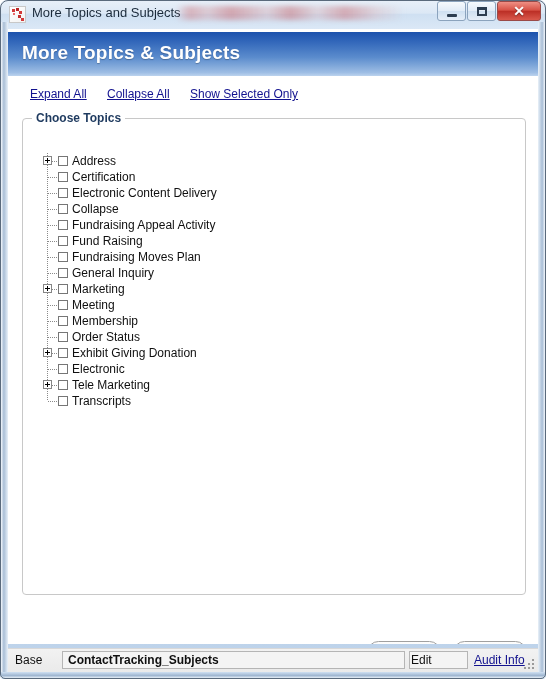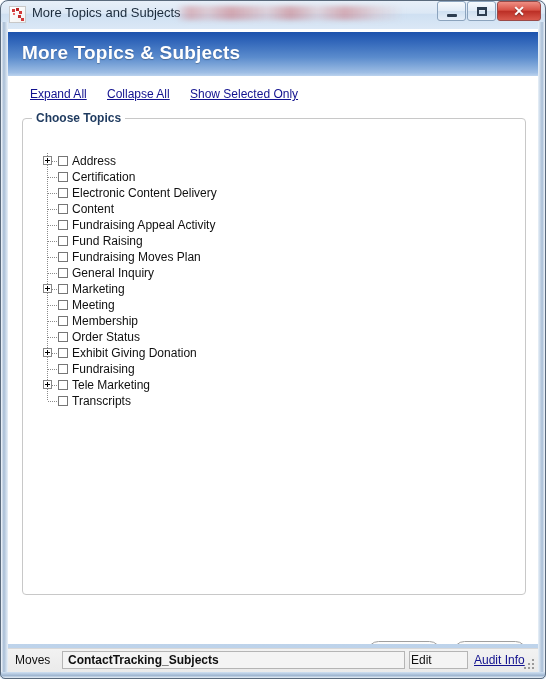--- a/index.html
+++ b/index.html
@@ -432,21 +432,21 @@
           <div class="node">
             <span class="vline"></span>
             <span class="hline"></span>
             <span class="cbox"></span>
             <span class="nlabel">Electronic Content Delivery</span>
           </div>
           <div class="node">
             <span class="vline"></span>
             <span class="hline"></span>
             <span class="cbox"></span>
-            <span class="nlabel">Content</span>
+            <span class="nlabel">Collapse</span>
           </div>
           <div class="node">
             <span class="vline"></span>
             <span class="hline"></span>
             <span class="cbox"></span>
             <span class="nlabel">Fundraising Appeal Activity</span>
           </div>
           <div class="node">
             <span class="vline"></span>
             <span class="hline"></span>
@@ -494,21 +494,21 @@
             <span class="vline"></span>
             <span class="hline"></span>
             <span class="expander"></span>
             <span class="cbox"></span>
             <span class="nlabel">Exhibit Giving Donation</span>
           </div>
           <div class="node">
             <span class="vline"></span>
             <span class="hline"></span>
             <span class="cbox"></span>
-            <span class="nlabel">Fundraising</span>
+            <span class="nlabel">Electronic</span>
           </div>
           <div class="node">
             <span class="vline"></span>
             <span class="hline"></span>
             <span class="expander"></span>
             <span class="cbox"></span>
             <span class="nlabel">Tele Marketing</span>
           </div>
           <div class="node last">
             <span class="vline"></span>
@@ -518,21 +518,21 @@
           </div>
         </div>
     </div>
     <div id="groupbox-label">Choose Topics</div>
 
     <div class="dlgbtn" id="btn-save">Save</div>
     <div class="dlgbtn" id="btn-cancel">Close</div>
   </div>
 
   <div id="statusbar">
-    <div id="status-base">Moves</div>
+    <div id="status-base">Base</div>
     <div id="status-value">ContactTracking_Subjects</div>
     <div id="status-edit">Edit</div>
     <div id="status-audit">Audit Info</div>
     <div id="resize-grip">
       <i class="g1"></i>
         <i class="g2"></i>
         <i class="g3"></i>
       <i class="g4"></i>
         <i class="g5"></i>
         <i class="g6"></i>

